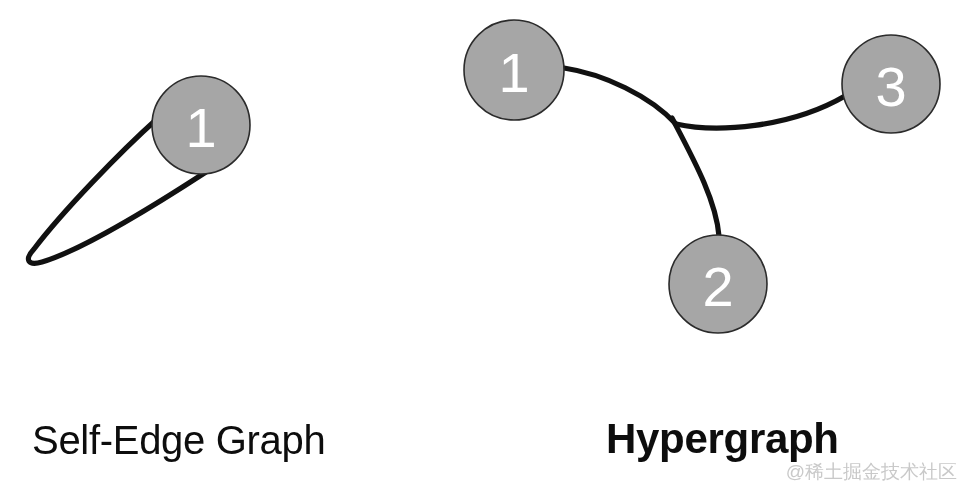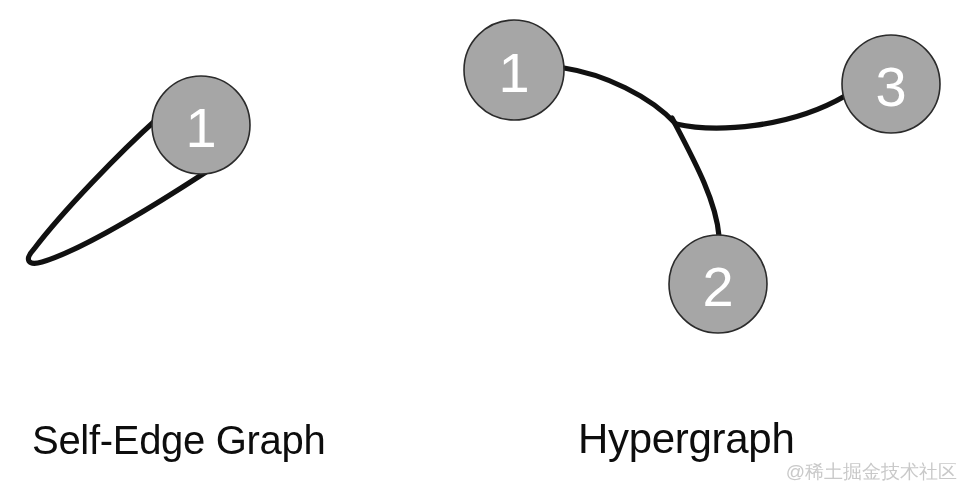--- a/index.html
+++ b/index.html
@@ -52,23 +52,24 @@
     letter-spacing: -0.3px;
     white-space: nowrap;
     line-height: 1;
   }
   #caption-self-edge {
     left: 32px;
     top: 420px;
     text-align: center;
   }
   #caption-hypergraph {
-    left: 578px;
+    left: 606px;
     top: 418px;
     font-size: 42px;
+    font-weight: bold;
   }
   #watermark {
     position: absolute;
     right: 6px;
     bottom: 4px;
     color: #c9c9c9;
     font-family: "Liberation Sans", sans-serif;
     font-size: 19px;
     white-space: nowrap;
     line-height: 1;

